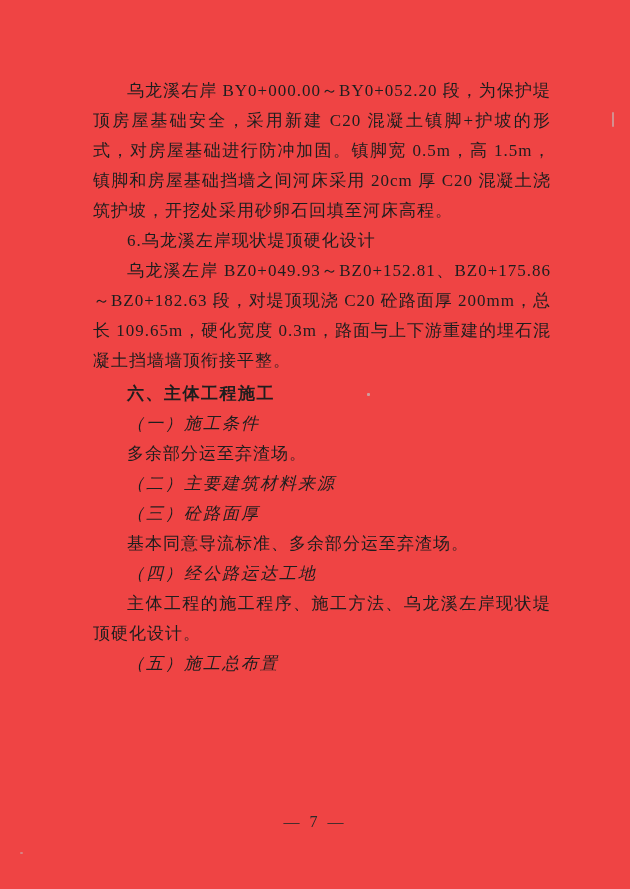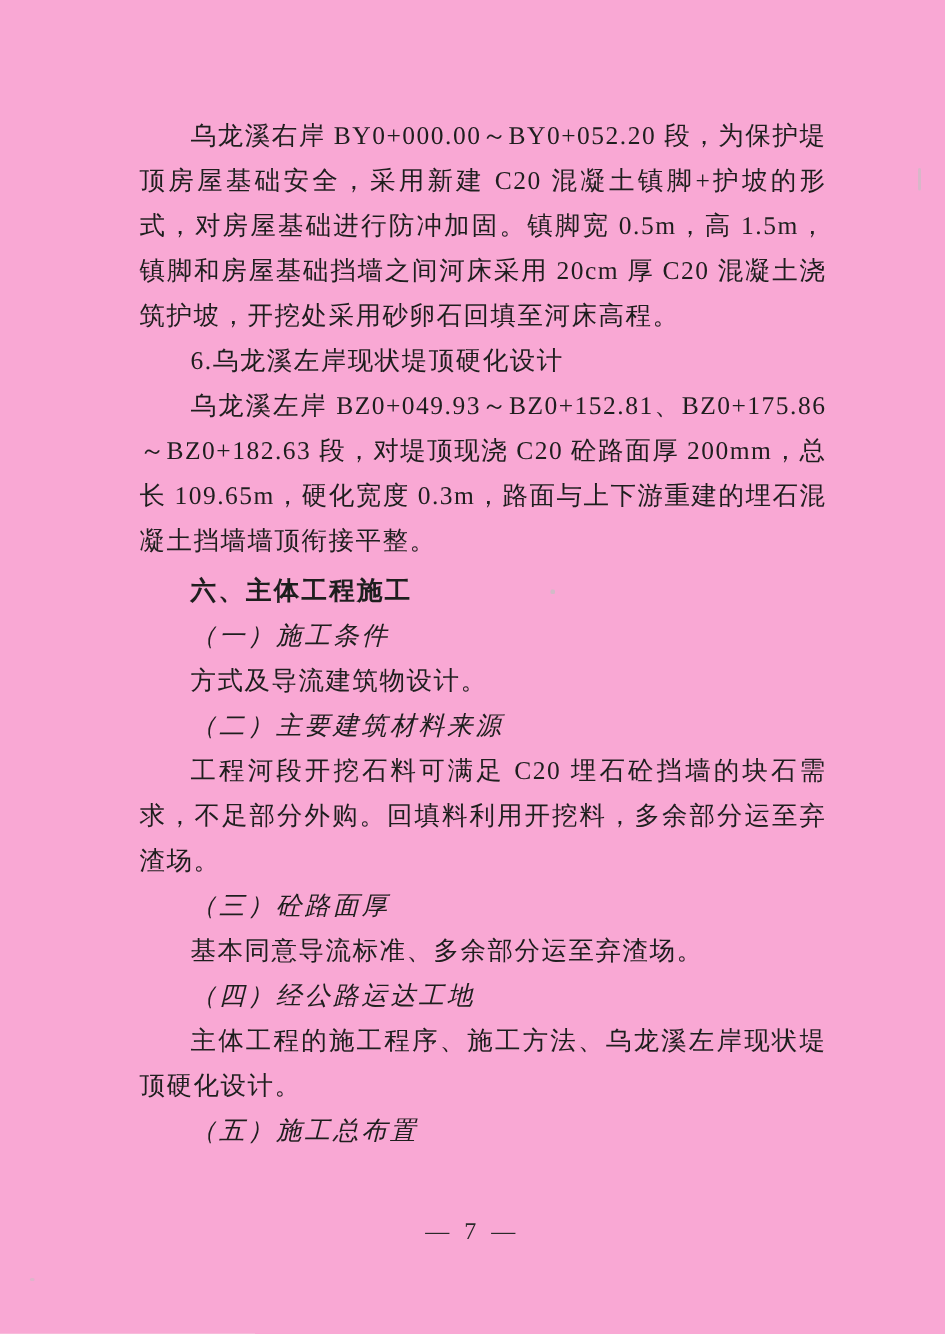--- a/index.html
+++ b/index.html
@@ -4,21 +4,21 @@
 <style>
   html, body { margin: 0; padding: 0; }
   body {
     width: 630px; height: 889px;
     background: #f4f4f2;
     font-family: "Liberation Serif", "DejaVu Serif", serif;
   }
   .page {
     position: relative;
     width: 630px; height: 889px;
-    background: #f9a8d4;
+    background: #ef4444;
     overflow: hidden;
   }
   .content {
     position: absolute;
     left: 93px; top: 76px; width: 458px;
     color: #1e1e1e;
   }
   p.para {
     margin: 0;
     font-size: 17px;
@@ -60,23 +60,22 @@
 </head>
 <body>
 
 <div class="page">
   <div class="content">
     <p class="para body">乌龙溪右岸 BY0+000.00～BY0+052.20 段，为保护堤顶房屋基础安全，采用新建 C20 混凝土镇脚+护坡的形式，对房屋基础进行防冲加固。镇脚宽 0.5m，高 1.5m，镇脚和房屋基础挡墙之间河床采用 20cm 厚 C20 混凝土浇筑护坡，开挖处采用砂卵石回填至河床高程。</p>
     <p class="para body">6.乌龙溪左岸现状堤顶硬化设计</p>
     <p class="para body">乌龙溪左岸 BZ0+049.93～BZ0+152.81、BZ0+175.86～BZ0+182.63 段，对堤顶现浇 C20 砼路面厚 200mm，总长 109.65m，硬化宽度 0.3m，路面与上下游重建的埋石混凝土挡墙墙顶衔接平整。</p>
     <p class="para heading-bold">六、主体工程施工</p>
     <p class="para heading-kai">（一）施工条件</p>
-    <p class="para body">方式及导流建筑物设计。</p>
+    <p class="para body">多余部分运至弃渣场。</p>
     <p class="para heading-kai">（二）主要建筑材料来源</p>
-    <p class="para body">工程河段开挖石料可满足 C20 埋石砼挡墙的块石需求，不足部分外购。回填料利用开挖料，多余部分运至弃渣场。</p>
     <p class="para heading-kai">（三）砼路面厚</p>
     <p class="para body">基本同意导流标准、多余部分运至弃渣场。</p>
     <p class="para heading-kai">（四）经公路运达工地</p>
     <p class="para body">主体工程的施工程序、施工方法、乌龙溪左岸现状堤顶硬化设计。</p>
     <p class="para heading-kai">（五）施工总布置</p>
   </div>
 
   <div class="footer">— 7 —</div>
 
   <div class="artifact" style="left: 612px; top: 112px; width: 2px; height: 15px; opacity: .6;"></div>

